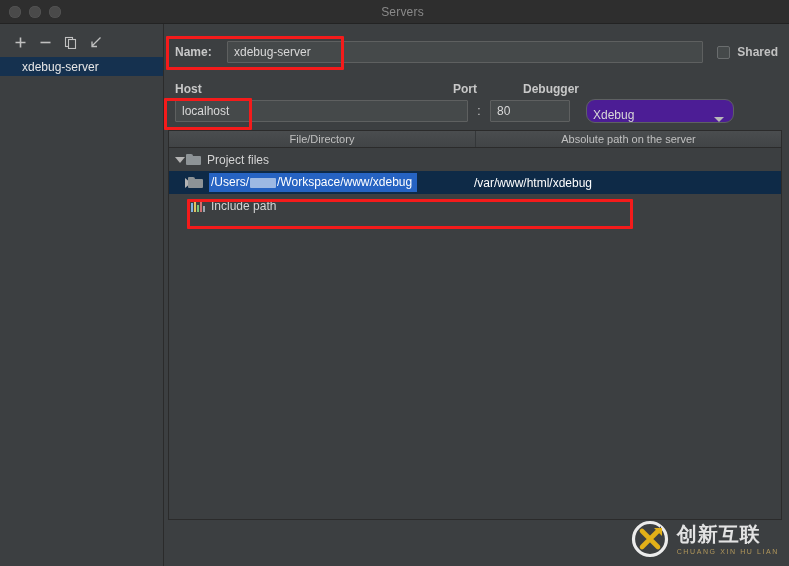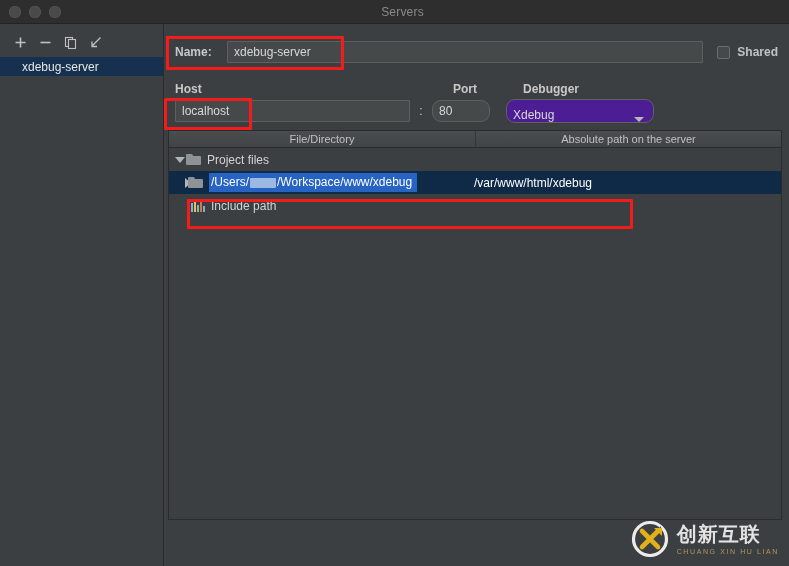--- a/index.html
+++ b/index.html
@@ -169,28 +169,28 @@
   .lbl-host { width: 278px; }
   .lbl-port { width: 70px; }
   .lbl-debugger { width: 150px; }
 
   .hpd-fields {
     display: flex;
     align-items: center;
     padding-left: 11px;
     margin-top: 3px;
   }
-  .host-field { width: 235px; }
+  .host-field { width: 293px; }
   .colon {
     width: 22px;
     text-align: center;
     color: #c8c8c8;
     font-size: 12px;
   }
-  .port-field { width: 58px; border-radius: 9px; }
+  .port-field { width: 80px; }
 
   .combo {
     width: 148px;
     height: 24px;
     margin-left: 16px;
     background: #4c1d95;
     border: 1px solid #5e6162;
     border-radius: 9px;
     display: flex;
     align-items: flex-end;

